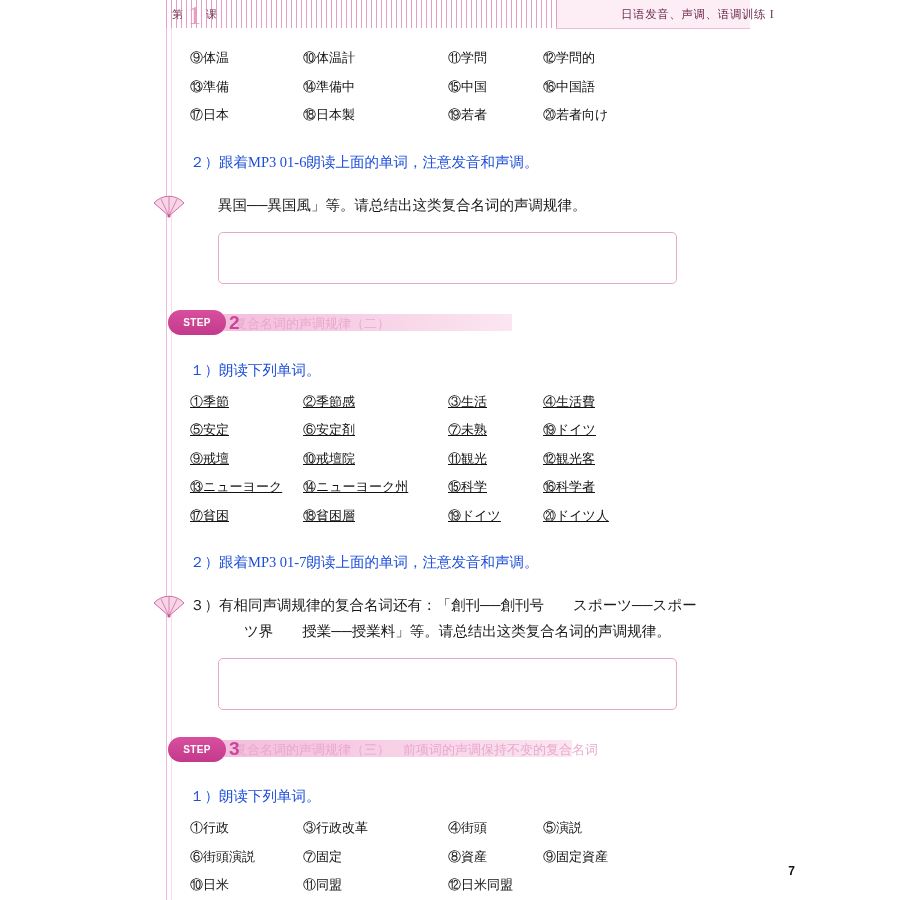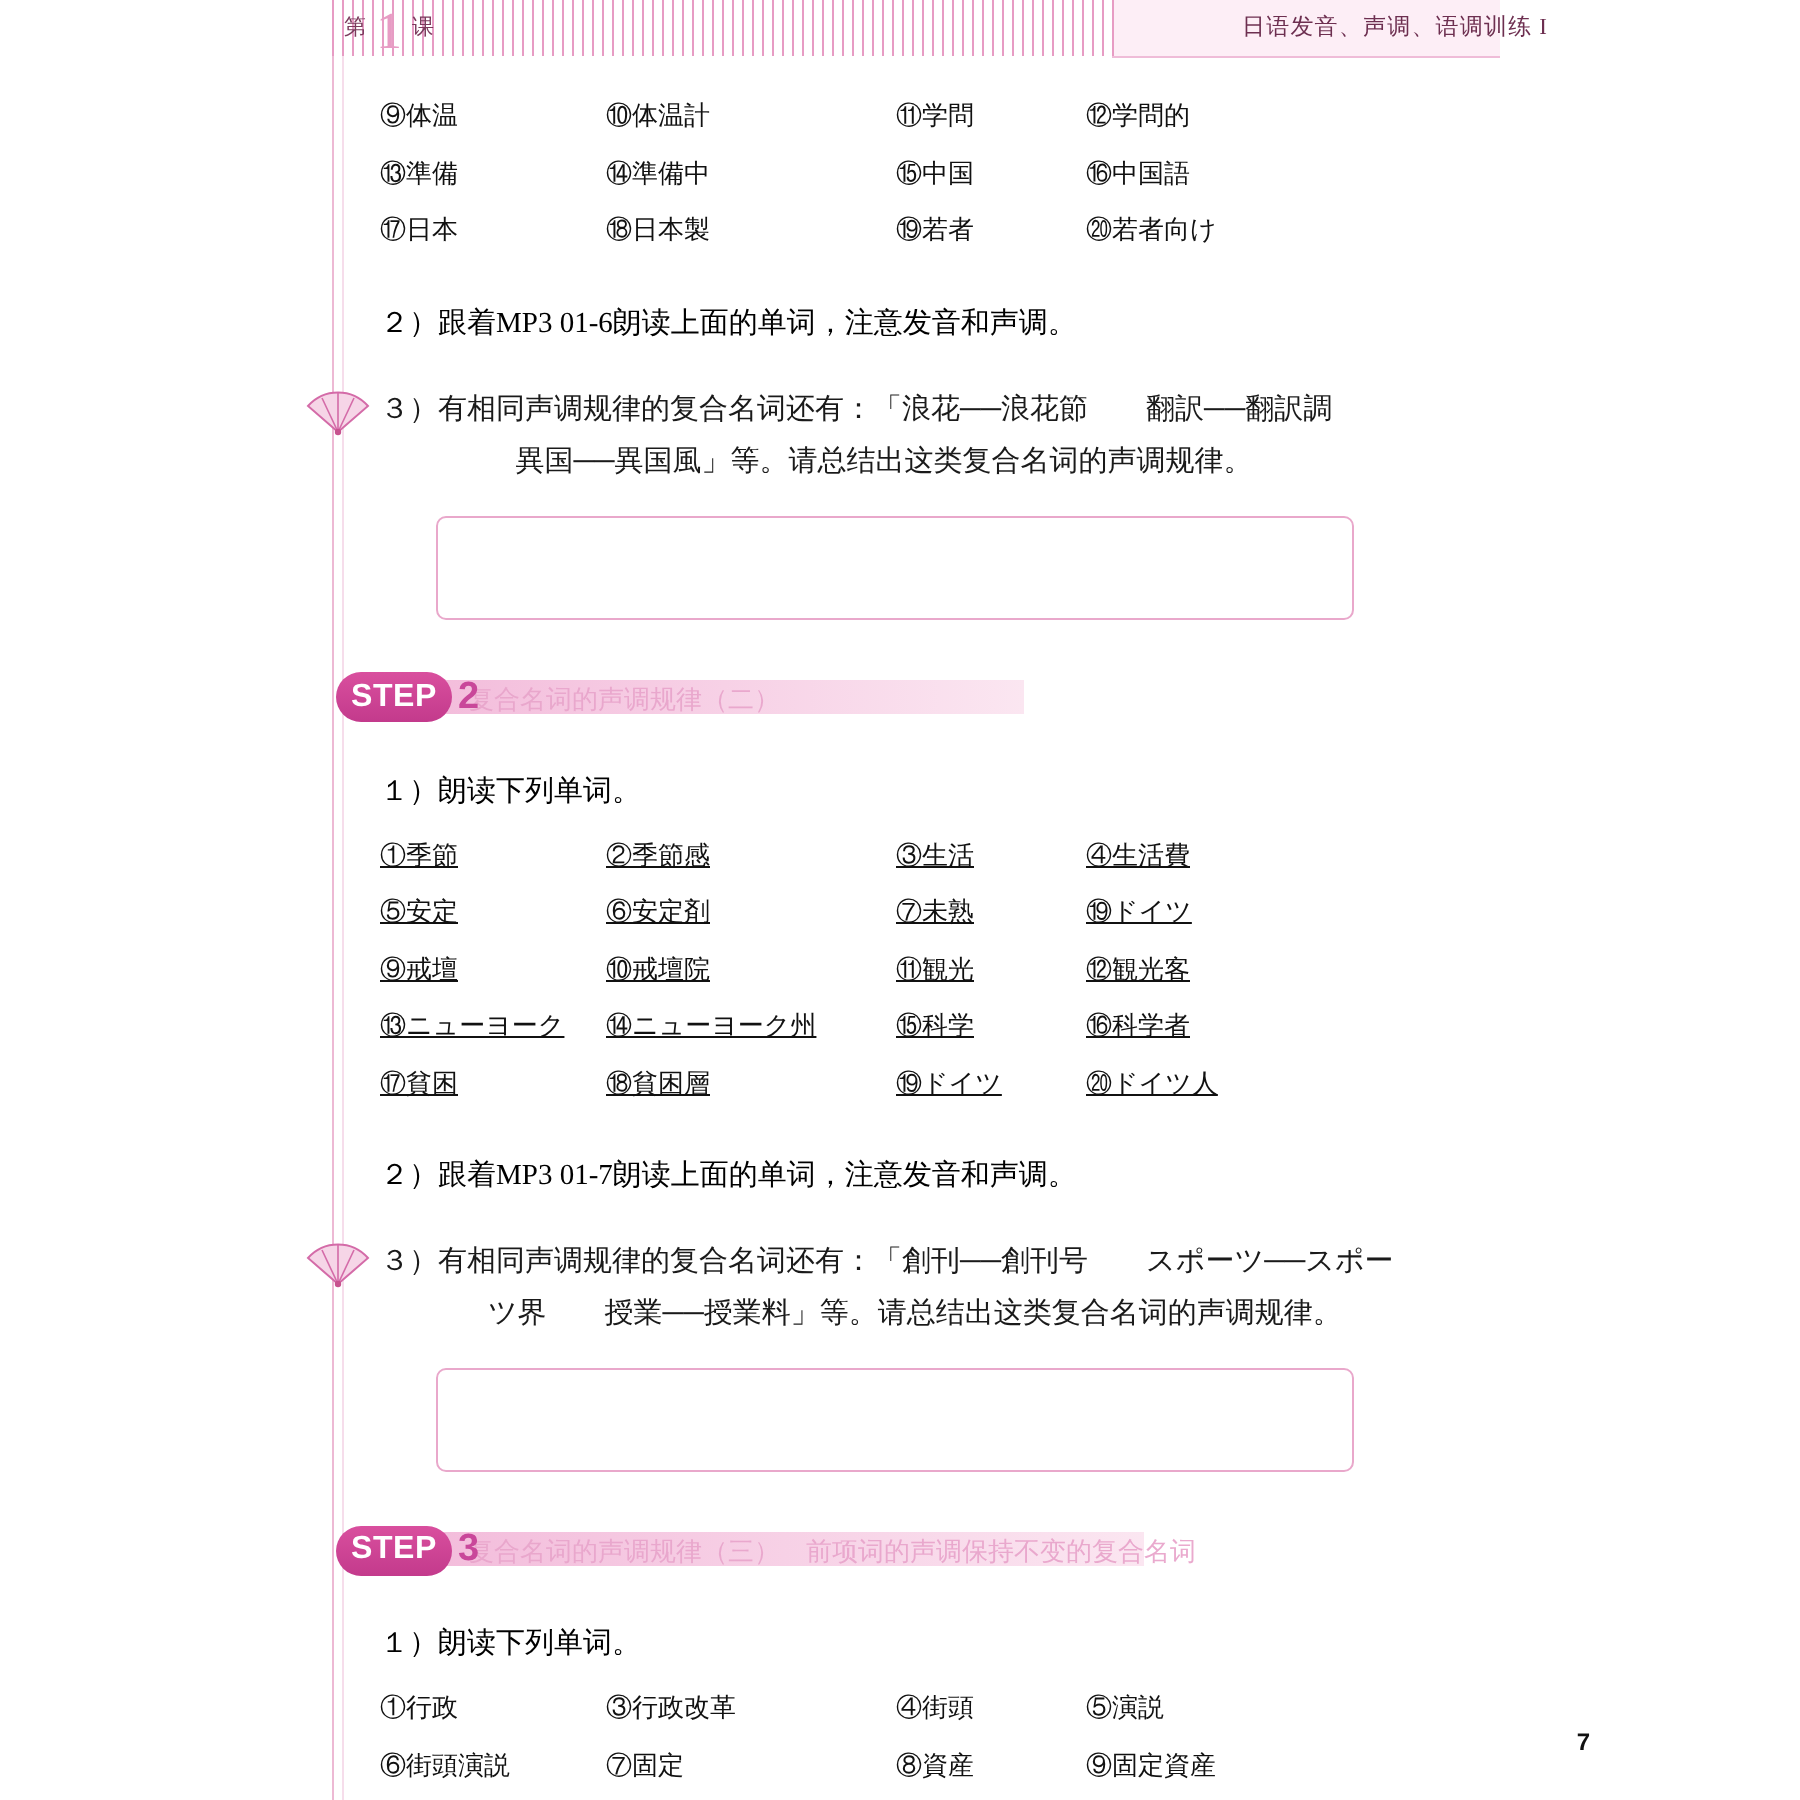--- a/index.html
+++ b/index.html
@@ -119,21 +119,21 @@
     font-size: 13px;
     line-height: 28.5px;
     color: #111;
     white-space: nowrap;
   }
   .word-grid.g2 { grid-template-columns: 113px 145px 95px 150px; text-decoration: underline; }
 
   .para {
     font-size: 14.5px;
     line-height: 24px;
-    color: #000000;
+    color: #1d4ed8;
     white-space: nowrap;
   }
 
   .task-row {
     position: relative;
     display: flex;
     align-items: flex-start;
   }
   .task-row .fan {
     position: absolute;
@@ -167,21 +167,21 @@
   }
   .step .badge {
     position: relative;
     z-index: 3;
     width: 58px;
     height: 25px;
     border-radius: 13px;
     background: linear-gradient(to bottom, #d94f9e, #c33a8c);
     color: #fff;
     font-family: "Liberation Sans", sans-serif;
-    font-size: 16px;
+    font-size: 10px;
     font-weight: bold;
     letter-spacing: 0.3px;
     display: flex;
     align-items: center;
     justify-content: center;
   }
   .step .num {
     position: relative;
     z-index: 3;
     margin-left: 3px;
@@ -274,21 +274,20 @@
       <svg class="fan" viewBox="0 0 34 24">
         <g>
           <path d="M17 22 L2 9 A20 20 0 0 1 32 9 Z" fill="#f6d5e7" stroke="#d46ba8" stroke-width="1"></path>
           <path d="M17 22 L9 5" stroke="#d46ba8" stroke-width="0.8" fill="none"></path>
           <path d="M17 22 L17 2" stroke="#d46ba8" stroke-width="0.8" fill="none"></path>
           <path d="M17 22 L25 5" stroke="#d46ba8" stroke-width="0.8" fill="none"></path>
           <circle cx="17" cy="22" r="1.6" fill="#c7538f"></circle>
         </g>
       </svg>
       <div class="task-body">
-        <div>３）有相同声调规律的复合名词还有：「浪花──浪花節　　翻訳──翻訳調</div>
         <div class="line2">異国──異国風」等。请总结出这类复合名词的声调规律。</div>
       </div>
     </div>
 
     <div class="answer-box mt14"></div>
 
     <div class="step mt26">
       <div class="bar w2"></div>
       <div class="ghost">复合名词的声调规律（二）</div>
       <div class="badge">STEP</div>

